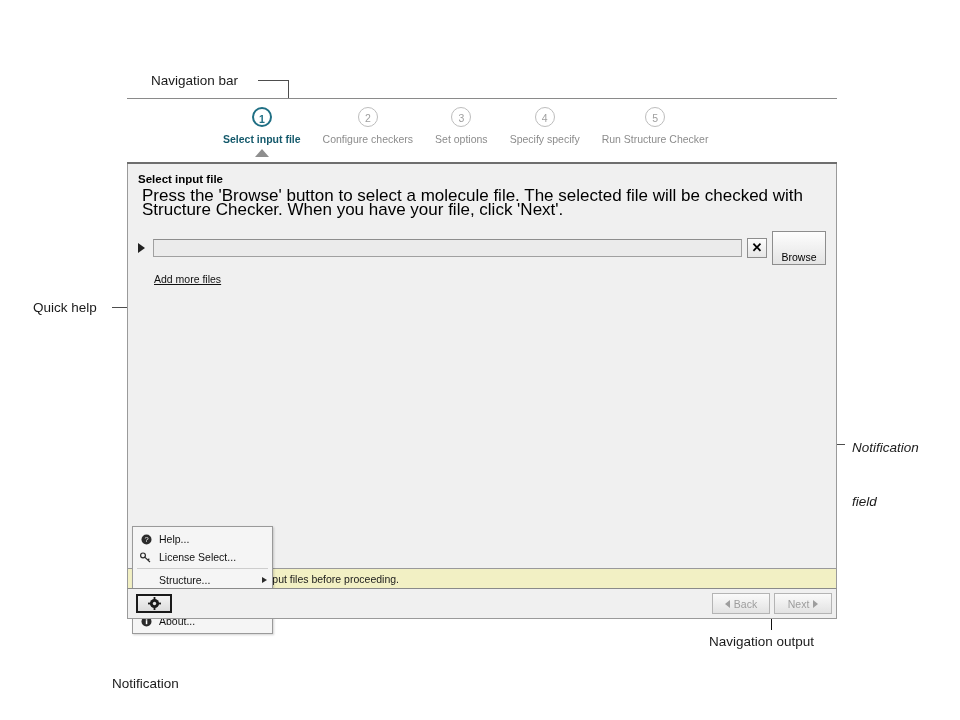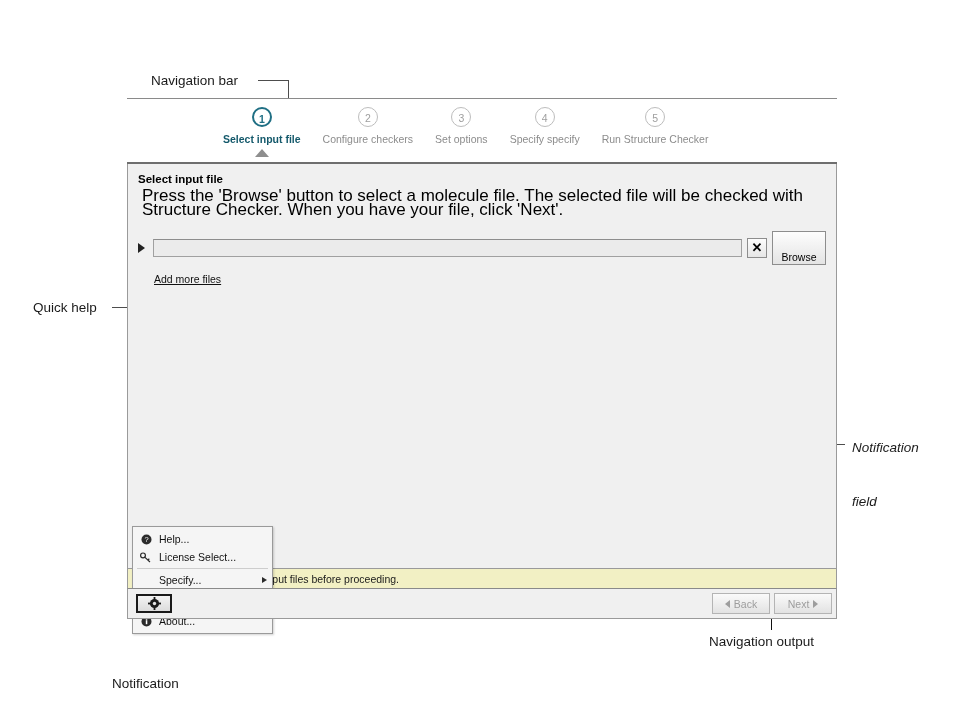--- a/index.html
+++ b/index.html
@@ -394,21 +394,21 @@
                 <path d="M8 8 L9.3 6.8" stroke="#2b2b2b" stroke-width="1.2"></path>
               </svg>
           </span>
           <span class="mi-label">License Select...</span>
         </div>
 
         <div class="menu-sep"></div>
 
         <div class="menu-item">
           <span class="mi-icon"></span>
-          <span class="mi-label">Specify...</span>
+          <span class="mi-label">Structure...</span>
           <span class="submenu-arrow"></span>
         </div>
 
         <div class="menu-sep"></div>
 
         <div class="menu-item">
           <span class="mi-icon">
             <svg width="12" height="12" viewBox="0 0 12 12">
                 <path d="M1 1 L8 8 M8 1 L1 8" stroke="#2b2b2b" stroke-width="1.4" fill="none"></path>
                 <circle cx="9.6" cy="9.6" r="1.6" fill="none" stroke="#2b2b2b" stroke-width="1.2"></circle>

